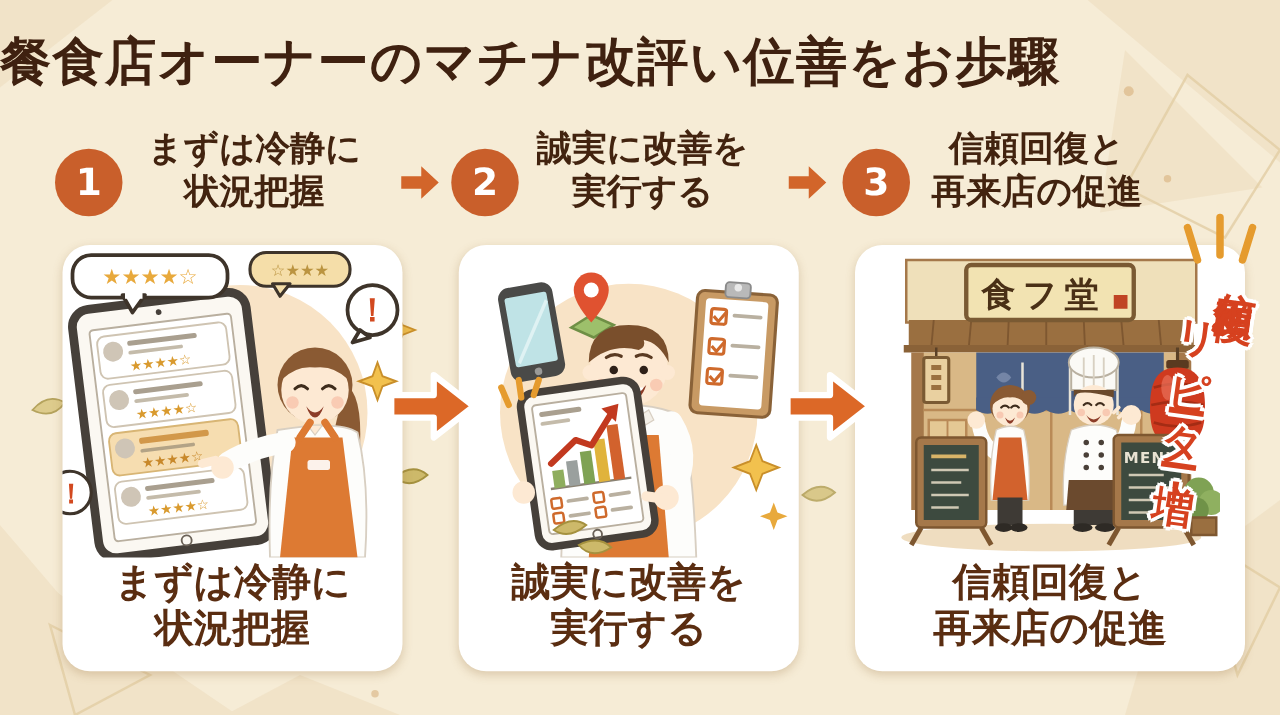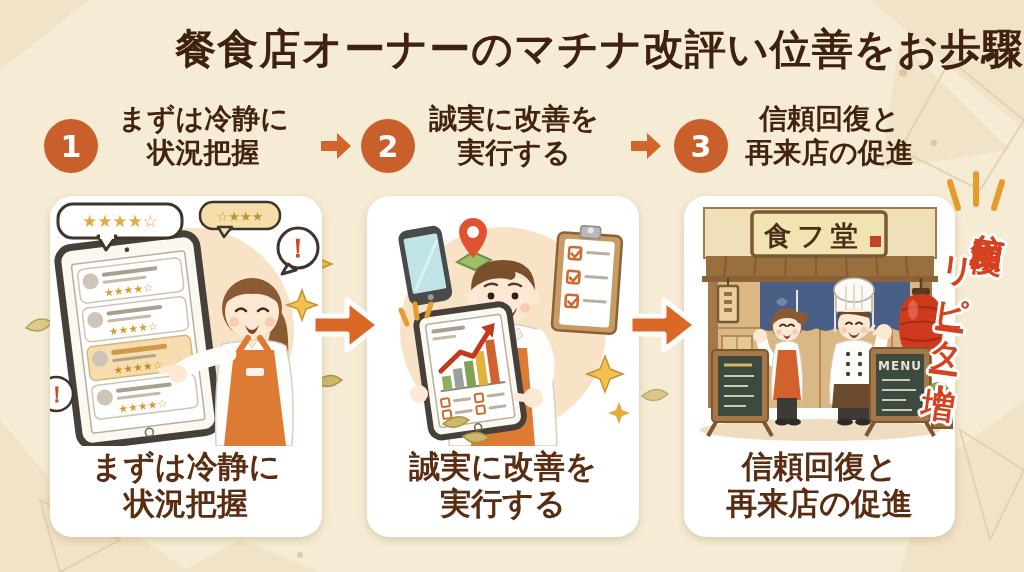--- a/index.html
+++ b/index.html
@@ -4,21 +4,21 @@
 <style>
   html,body{margin:0;padding:0;}
   body{
     width:1024px;height:572px;overflow:hidden;
     font-family:"DejaVu Sans","Liberation Sans",sans-serif;
     background:#f6ecd6;position:relative;
   }
   .stage{position:absolute;left:0;top:0;width:1024px;height:572px;}
   .bg-pattern{position:absolute;left:0;top:0;width:1024px;height:572px;pointer-events:none;}
   .title{
-    position:absolute;left:0;top:22px;width:1024px;text-align:right;
+    position:absolute;left:0;top:22px;width:1024px;text-align:left;
     font-size:41px;font-weight:800;letter-spacing:1px;color:#3f2110;
   }
   .num-circle{
     position:absolute;width:54px;height:54px;border-radius:50%;
     background:#c95f2b;color:#fff;display:flex;align-items:center;justify-content:center;
     font-size:30px;font-weight:800;
   }
   .step-label{
     position:absolute;text-align:center;font-size:28px;font-weight:800;
     color:#42230f;line-height:1.22;
@@ -296,21 +296,21 @@
 
       <path d="M238 158 l5 13 13 5 -13 5 -5 13 -5 -13 -13 -5 13 -5 z" fill="#f2c14e" stroke="#c98f2a" stroke-width="1.5"></path>
       <path d="M252 204 l3 8 8 3 -8 3 -3 8 -3 -8 -8 -3 8 -3 z" fill="#e8a93c"></path>
     </svg>
     <div class="caption">
       <div>誠実に改善を</div>
       <div>実行する</div>
     </div>
   </div>
 
-  <div class="panel" style="left:684px;width:271px;">
+  <div class="panel" style="left:684px;width:312px;">
     <svg class="illus" width="271" height="248" viewBox="0 0 271 248">
       <ellipse cx="136" cy="232" rx="120" ry="11" fill="#e8cfa5" opacity="0.7"></ellipse>
 
       <g>
         <rect x="20" y="10" width="232" height="50" fill="#efe0ba" stroke="#a5784a" stroke-width="2"></rect>
         <rect x="22" y="58" width="228" height="22" fill="#9a6f40"></rect>
         <g stroke="#7e5730" stroke-width="1.5">
           <line x1="42" y1="58" x2="40" y2="80"></line>
             <line x1="72" y1="58" x2="70" y2="80"></line>
           <line x1="102" y1="58" x2="101" y2="80"></line>

